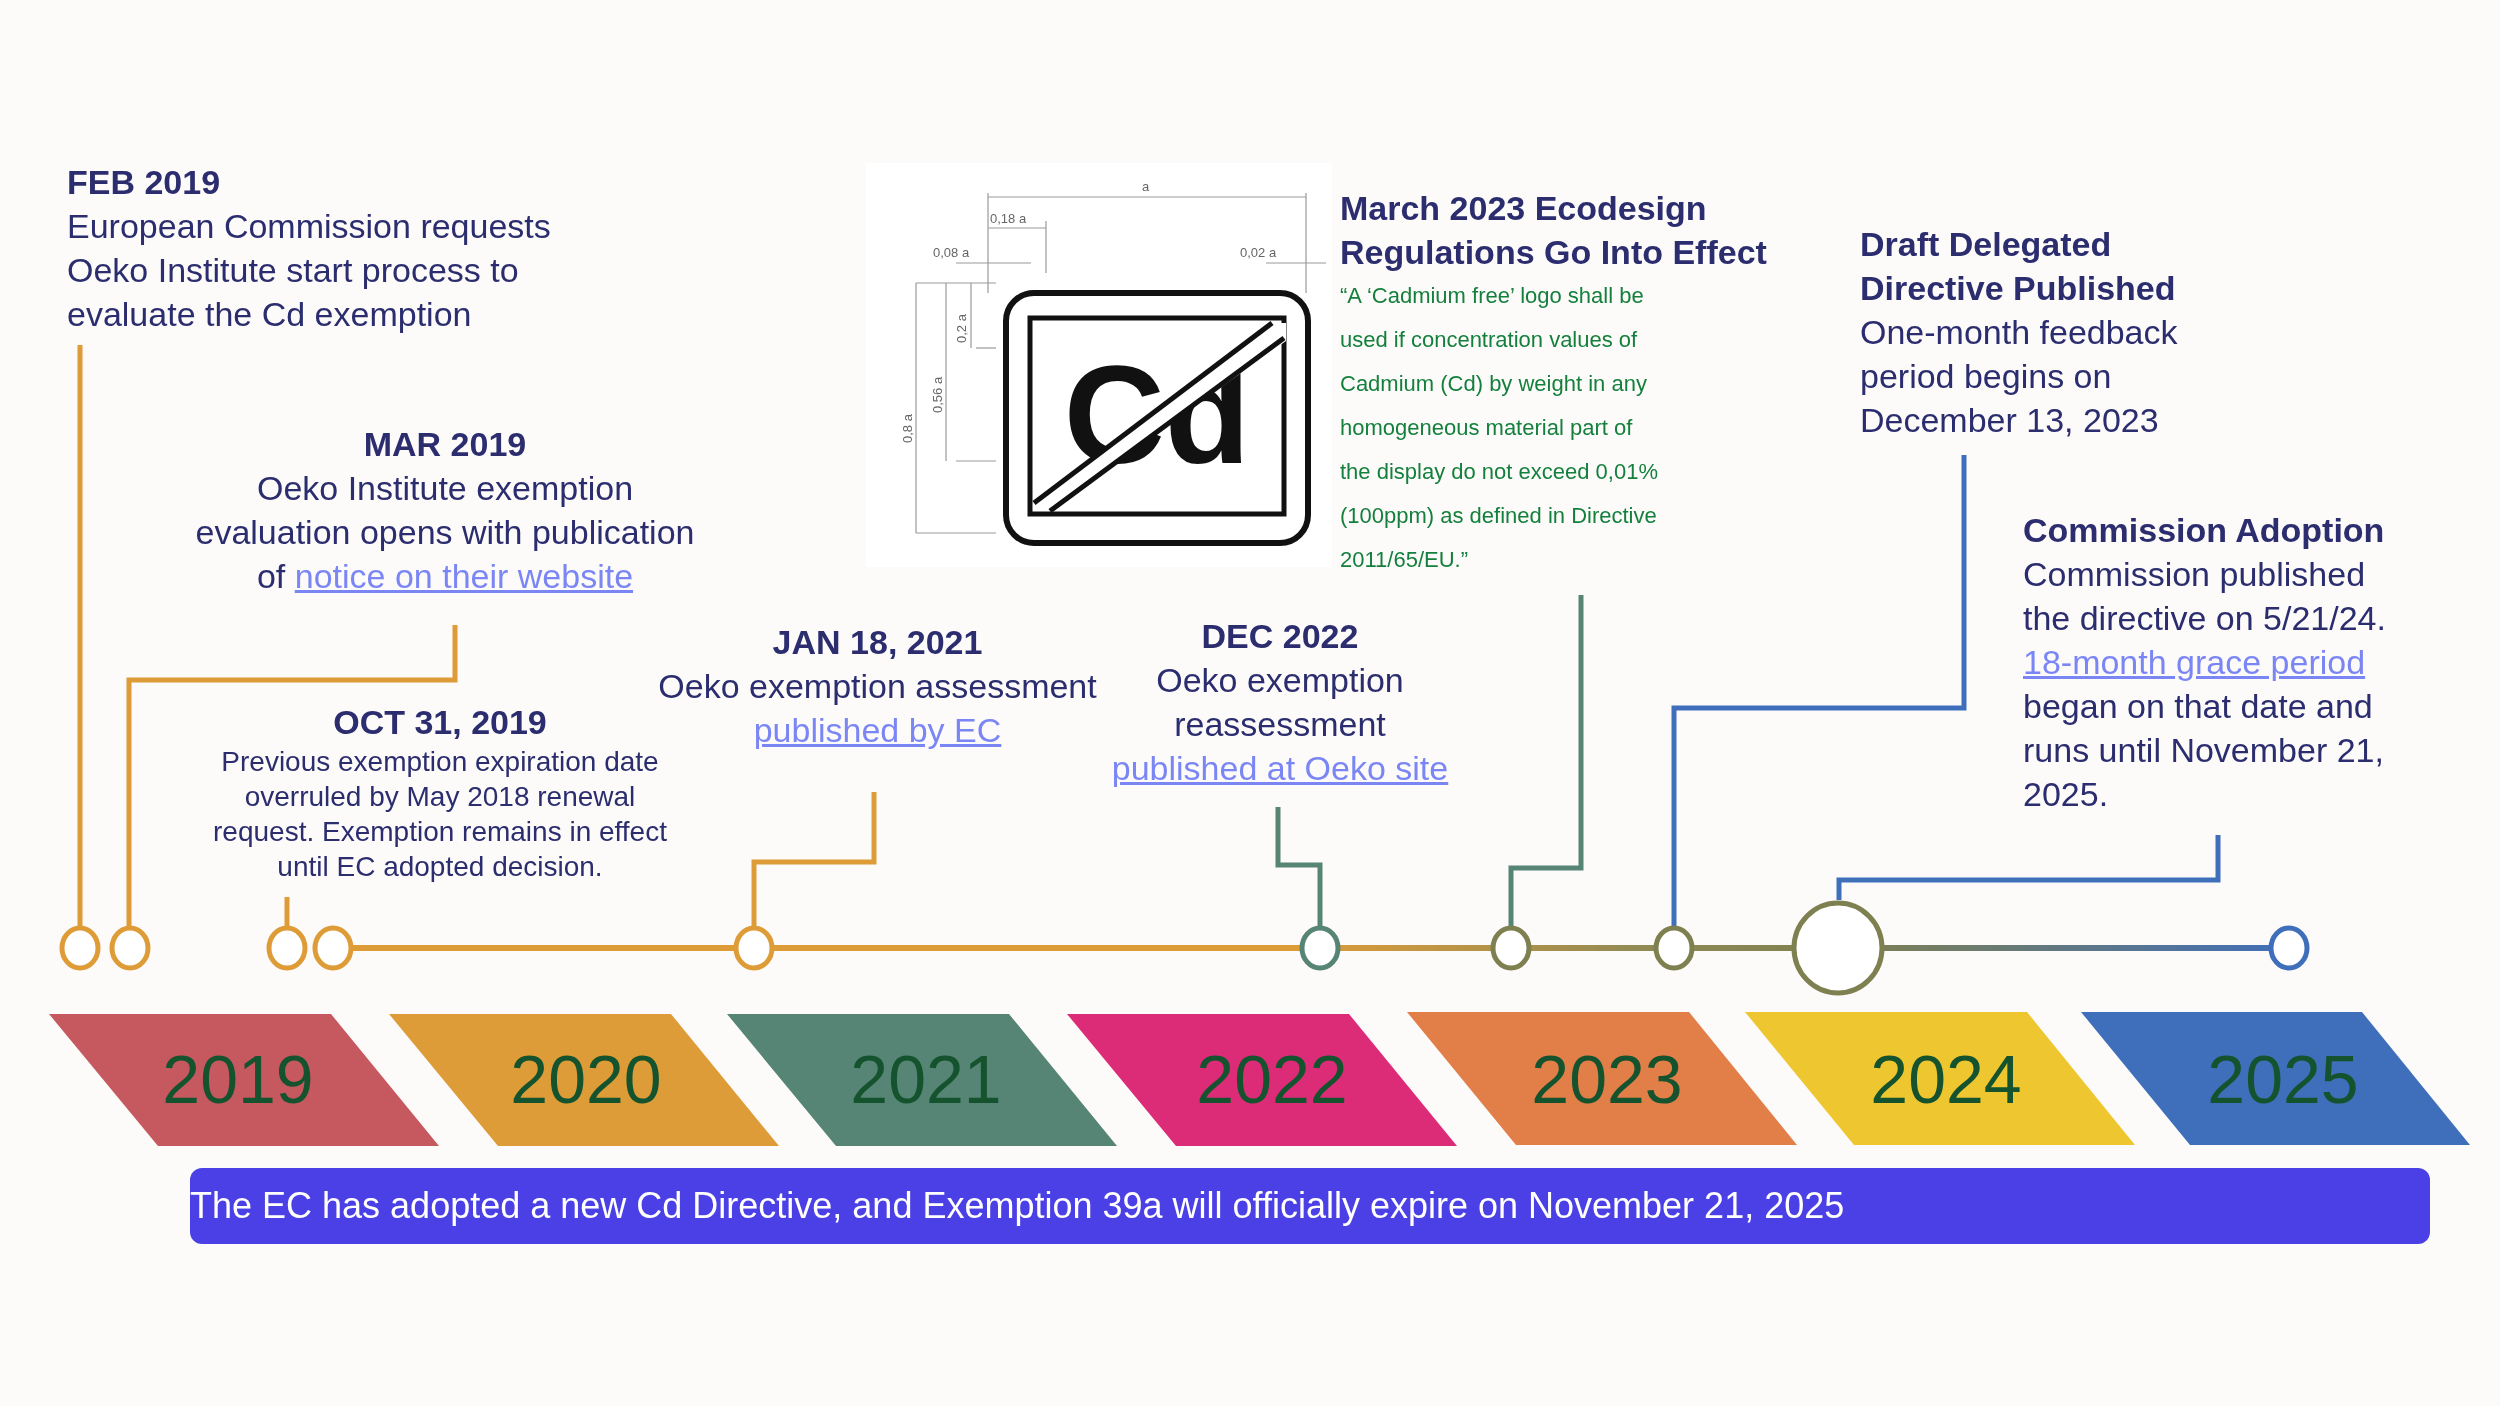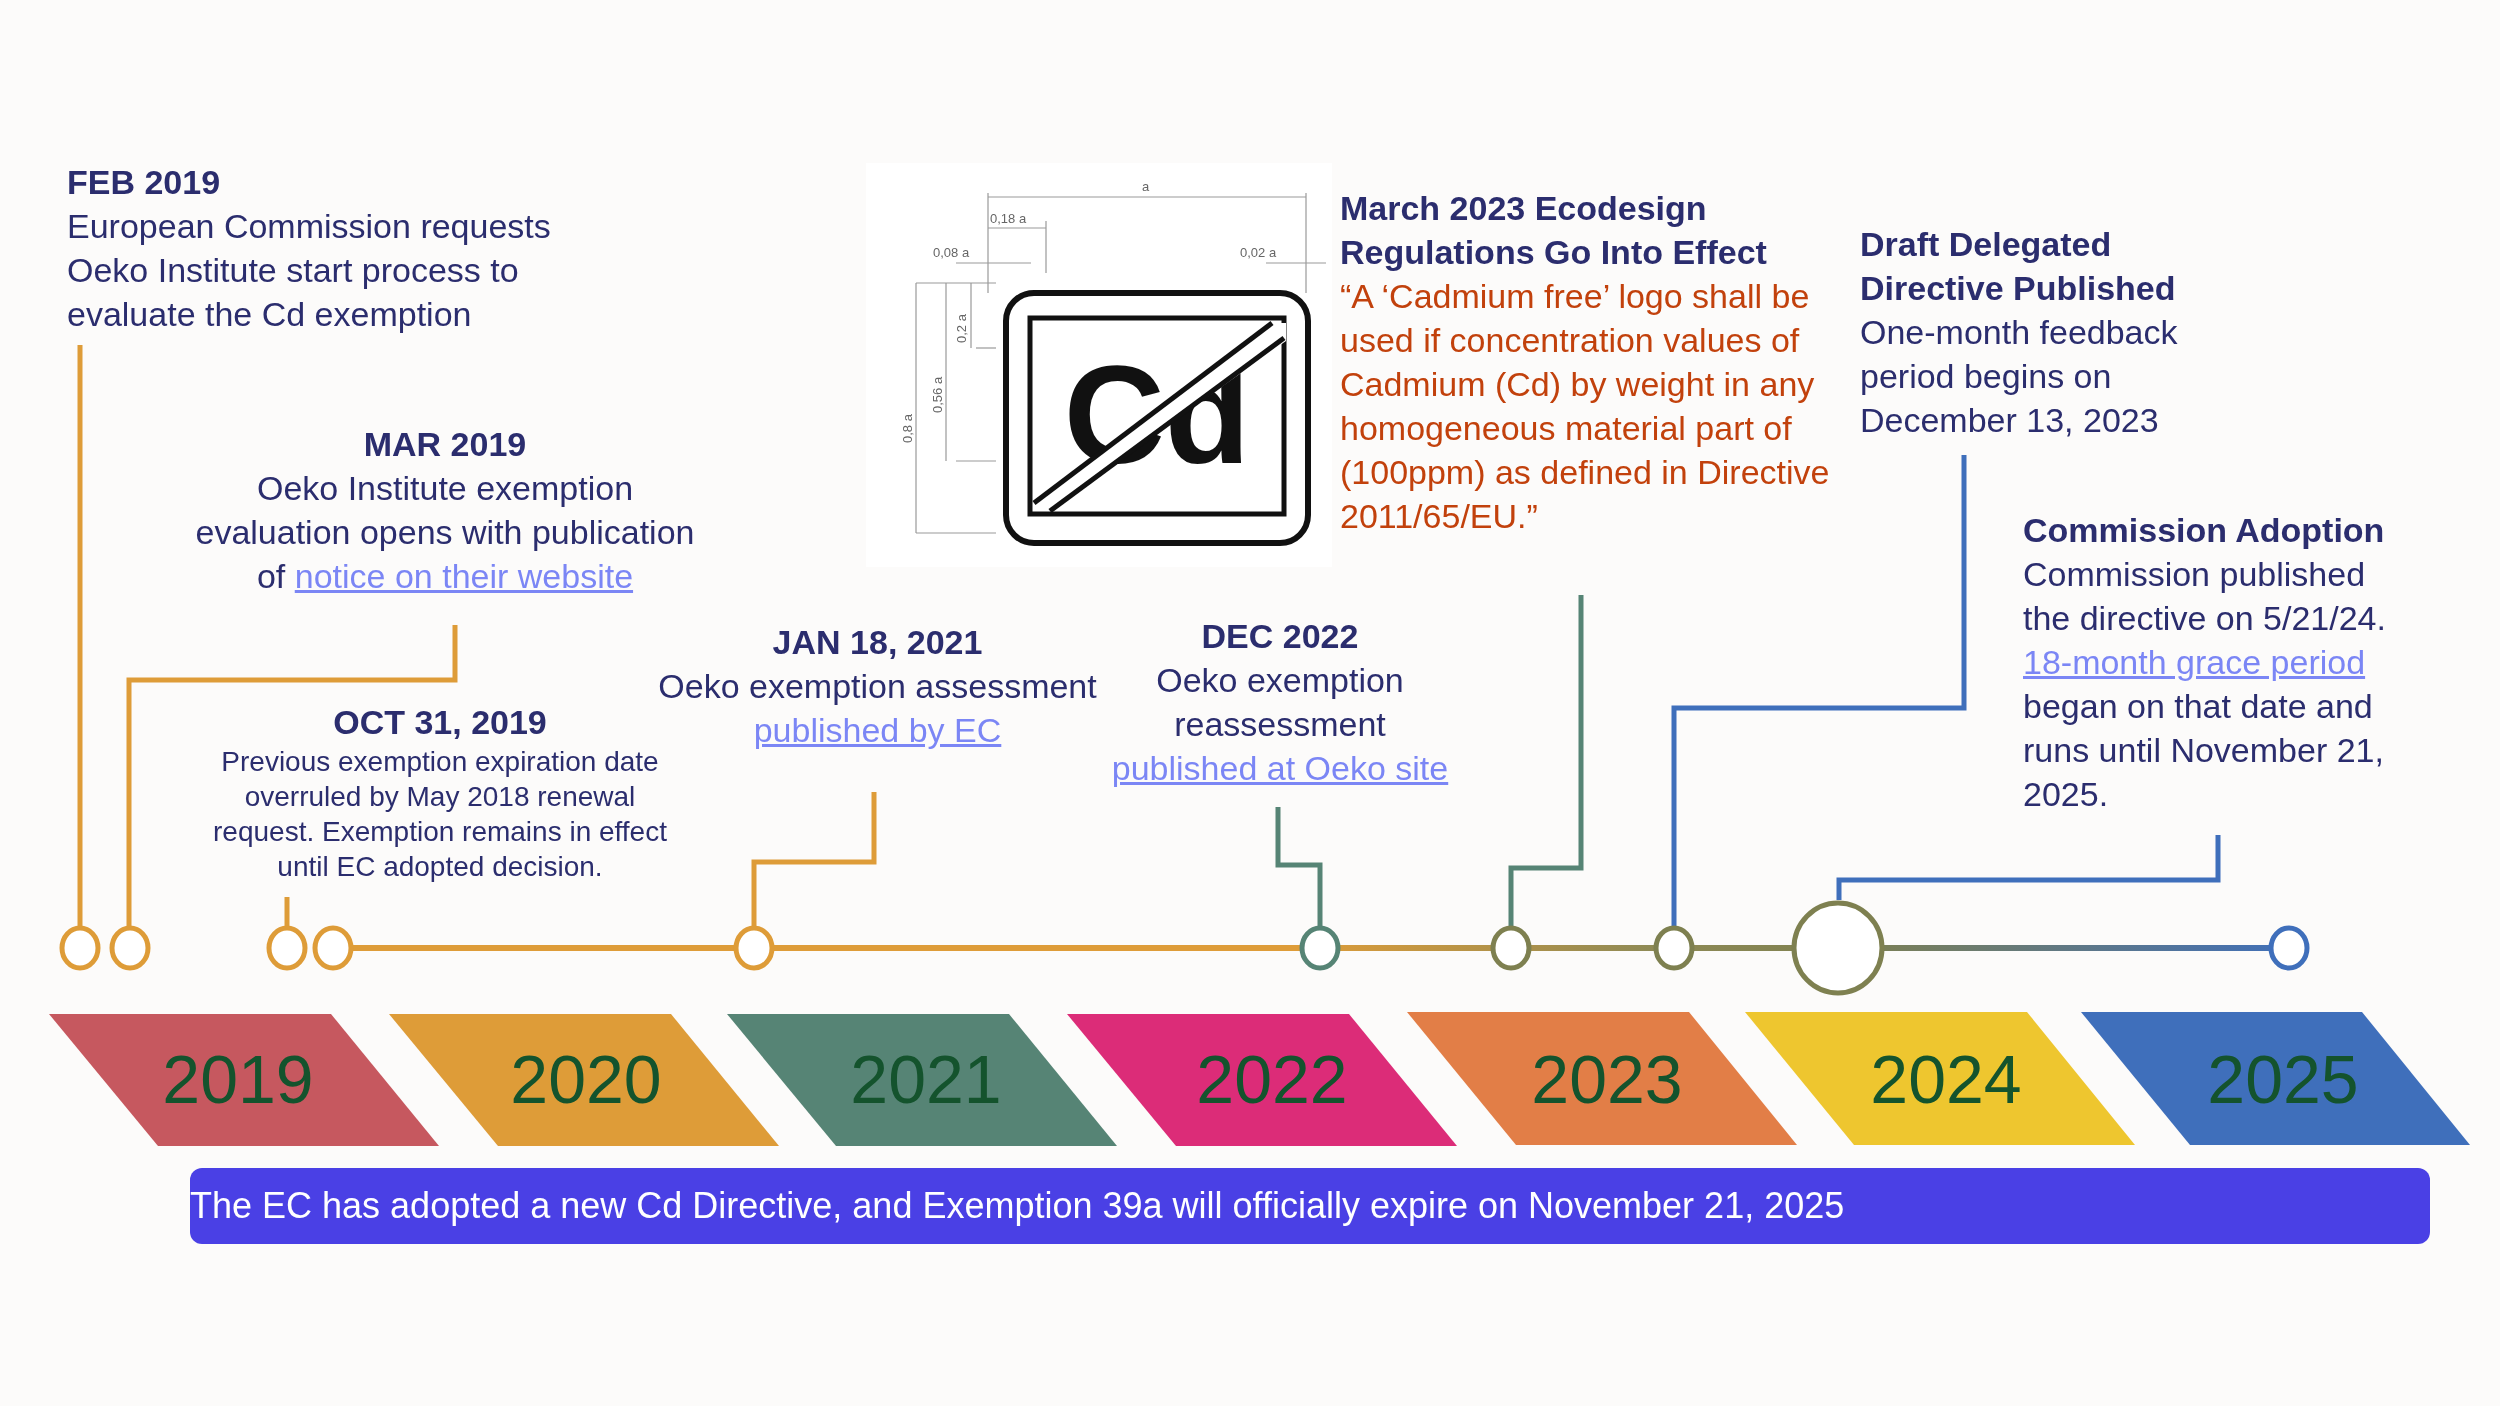--- a/index.html
+++ b/index.html
@@ -4,21 +4,21 @@
 <style>
   html, body { margin:0; padding:0; }
   body { width:2500px; height:1406px; background:#fcfbfa; position:relative; overflow:hidden;
          font-family:"Liberation Sans", sans-serif; color:#2b2d6e; }
   .abs { position:absolute; }
   .ev-title { font-weight:bold; }
   .ev-text { font-size:34px; line-height:44px; }
   .small { font-size:28px; line-height:35px; }
   .center { text-align:center; }
   a.link { color:#7b86f5; text-decoration:underline; }
-  .quote { color:#c2410c; font-size:34px; line-height:44px; }
+  .quote { color:#15803d; font-size:22px; line-height:44px; }
   svg.layer { position:absolute; left:0; top:0; }
   .year { position:absolute; color:#14532d; font-size:68px; text-align:center; width:240px; }
   .banner { position:absolute; left:190px; top:1168px; width:2240px; height:76px; background:#4a40e5;
             border-radius:12px; color:#fff; font-size:36px; display:flex; align-items:center; justify-content:flex-start; }
   .logo-box { position:absolute; left:866px; top:163px; width:466px; height:404px; background:#fff; }
 </style>
 </head>
 <body>
 
 <svg class="layer" width="2500" height="1406" viewBox="0 0 2500 1406">
@@ -154,20 +154,21 @@
   </svg>
 </div>
 
 <div class="abs" style="left:1340px; top:186px; width:520px;">
   <div class="ev-title ev-text">March 2023 Ecodesign</div>
   <div class="ev-title ev-text">Regulations Go Into Effect</div>
   <div class="quote">“A ‘Cadmium free’ logo shall be</div>
   <div class="quote">used if concentration values of</div>
   <div class="quote">Cadmium (Cd) by weight in any</div>
   <div class="quote">homogeneous material part of</div>
+  <div class="quote">the display do not exceed 0,01%</div>
   <div class="quote">(100ppm) as defined in Directive</div>
   <div class="quote">2011/65/EU.”</div>
 </div>
 
 <div class="abs" style="left:1860px; top:222px; width:400px;">
   <div class="ev-title ev-text">Draft Delegated</div>
   <div class="ev-title ev-text">Directive Published</div>
   <div class="ev-text">One-month feedback</div>
   <div class="ev-text">period begins on</div>
   <div class="ev-text">December 13, 2023</div>

